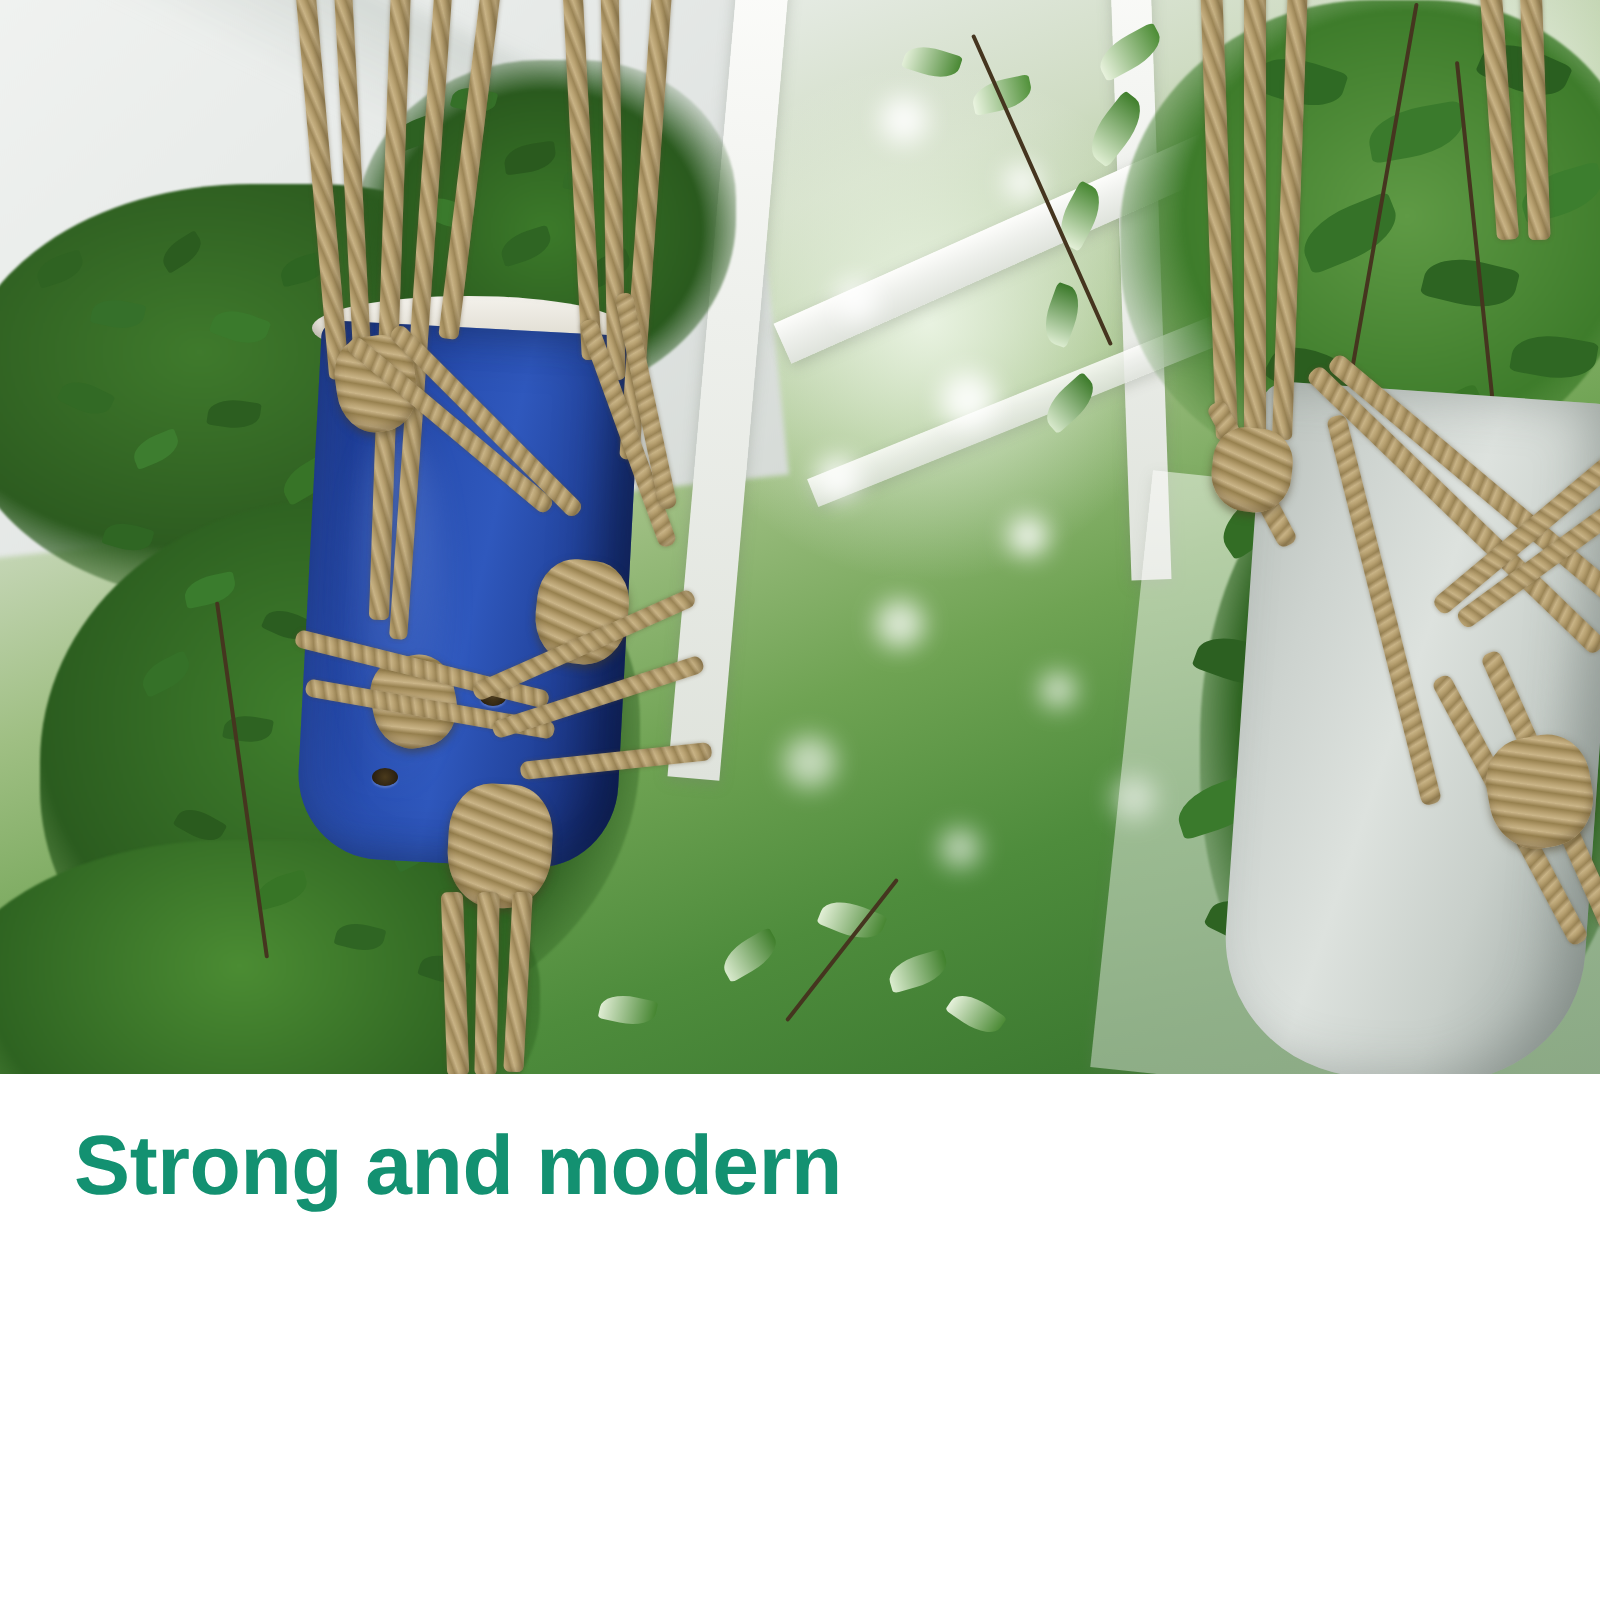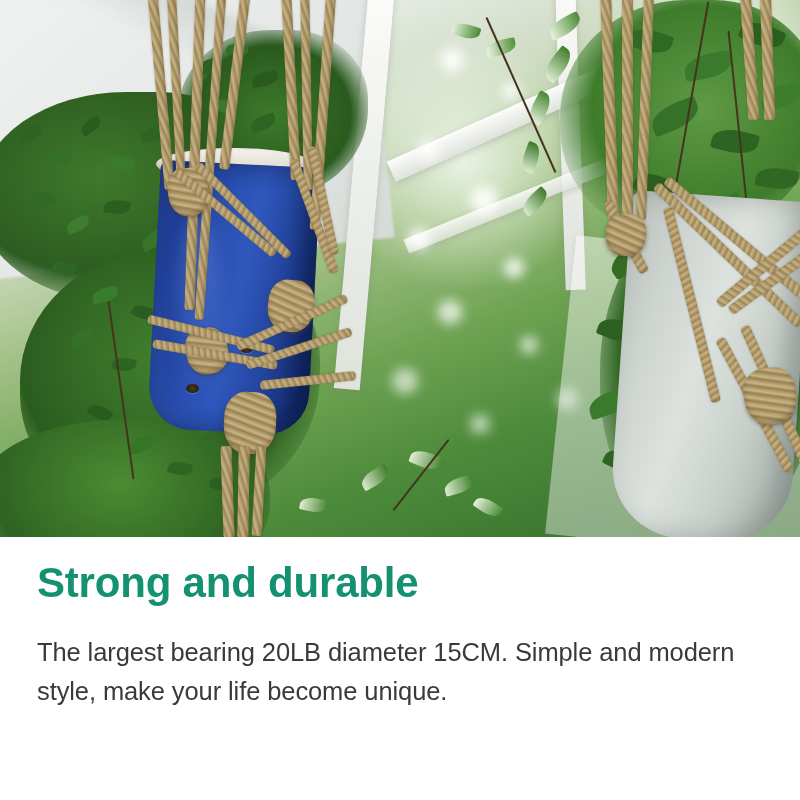--- a/index.html
+++ b/index.html
@@ -390,17 +390,16 @@
     <div class="rope" style="left:700px; top:248px; width:160px; height:10px; transform:rotate(-40deg);"></div>
     <div class="rope" style="left:716px; top:262px; width:150px; height:10px; transform:rotate(-36deg);"></div>
     <div class="rope" style="left:680px; top:400px; width:150px; height:10px; transform:rotate(62deg);"></div>
     <div class="rope" style="left:700px; top:390px; width:150px; height:10px; transform:rotate(66deg);"></div>
 
     <div class="knot" style="left:744px; top:368px; width:52px; height:56px; transform:rotate(-10deg);"></div>
     <div class="knot" style="left:606px; top:214px; width:40px; height:42px; transform:rotate(6deg);"></div>
   </div>
 
   <div id="text-block">
-    <h1 id="headline">Strong and durable</h1>
-    <p id="subcopy">The largest bearing 20LB diameter 15CM. Simple and modern style, make your life become unique.</p>
+    <h1 id="headline">Strong and modern</h1>
   </div>
 
 </div>
 
 </body></html>

